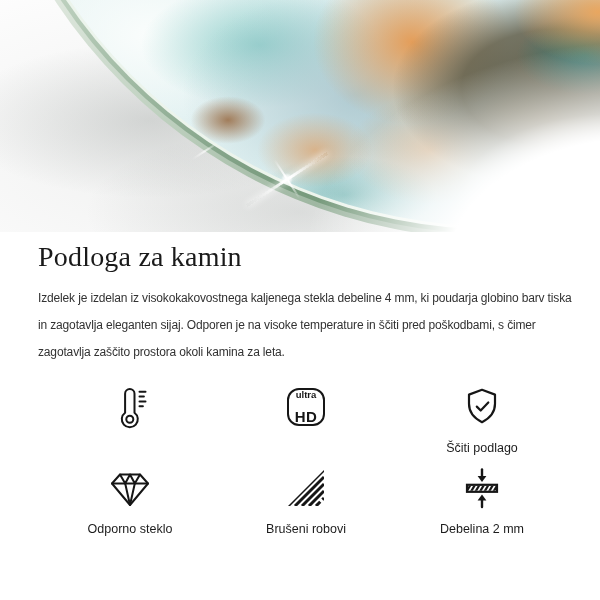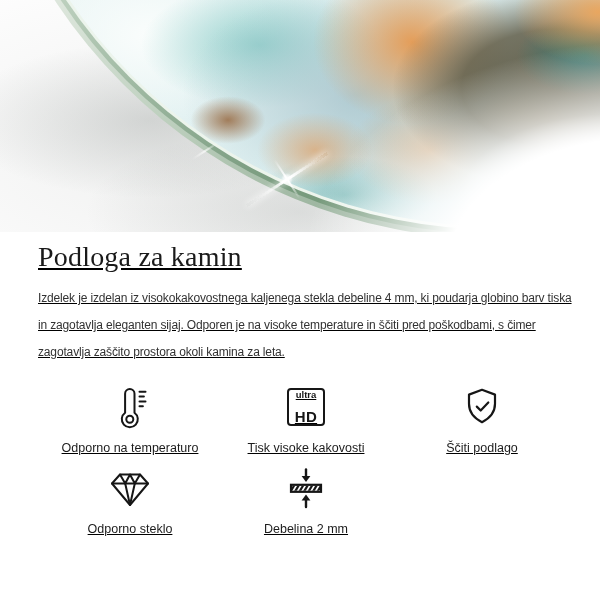--- a/index.html
+++ b/index.html
@@ -3,21 +3,21 @@
 <meta charset="utf-8">
 <style>
   :root{
     --heading:#1a1a1a; --body-text:#323232; --label:#1c1c1c; --icon:#161616;
     --glass-edge:#7fa084; --glass-edge-light:#ecf4ec;
     --teal:#7ec7c2; --teal-deep:#2f7a76; --pale-blue:#aecfd6; --orange:#e59a55; --olive:#5c5843;
   }
   *{margin:0;padding:0;box-sizing:border-box;}
   html,body{width:600px;height:600px;}
   body{font-family:"Liberation Sans",sans-serif;background:#fff;}
-  .page{position:relative;width:600px;height:537px;overflow:hidden;background:#fff;text-decoration:underline;}
+  .page{position:relative;width:600px;height:537px;overflow:hidden;background:#fff;}
 
   
   .hero{
     position:relative;height:232px;overflow:hidden;
     background:
       radial-gradient(ellipse 300px 120px at 150px 120px, rgba(80,90,85,.20), rgba(80,90,85,0) 65%),
       radial-gradient(ellipse 330px 130px at 300px 212px, rgba(80,90,85,.17), rgba(80,90,85,0) 65%),
       radial-gradient(ellipse 560px 300px at 170px 150px, rgba(120,124,120,.11), rgba(120,124,120,0) 70%),
       #fff;
   }
@@ -88,21 +88,21 @@
   .features{
     margin-top:18px;
     display:grid;grid-template-columns:repeat(3,1fr);row-gap:10px;
     padding:0 4px;
   }
   .feature{display:flex;flex-direction:column;align-items:center;}
   .icon-wrap{height:46px;display:flex;align-items:center;justify-content:center;color:var(--icon);}
   .feature-label{margin-top:11px;font-size:12.5px;color:var(--label);white-space:nowrap;}
 
   .uhd-box{
-    width:38px;height:38px;border:2.4px solid var(--icon);border-radius:4px;
+    width:38px;height:38px;border:2.4px solid var(--icon);border-radius:12px;
     display:flex;flex-direction:column;align-items:center;justify-content:center;
     line-height:1;color:var(--icon);
   }
   .uhd-top{font-size:9.5px;font-weight:700;}
   .uhd-bottom{font-size:15px;font-weight:800;margin-top:10px;letter-spacing:.3px;}
 </style>
 </head>
 <body>
 
 <div class="page">
@@ -134,31 +134,29 @@
             <g fill="none" stroke="currentColor" stroke-width="2" stroke-linecap="round" stroke-linejoin="round">
               <path d="M26.5 27.8 V8.7 a4.7 4.7 0 0 0 -9.4 0 v19.1 a8 8 0 1 0 9.4 0 z"></path>
               <circle cx="21.8" cy="34.3" r="3.5"></circle>
               <path d="M31.5 6.8 h6"></path>
               <path d="M31.5 11.6 h4.4"></path>
               <path d="M31.5 16.4 h6"></path>
               <path d="M31.5 21.2 h3.4"></path>
             </g>
           </svg>
         </div>
-        <span class="feature-label">Odporno na temperaturo</span>
       </div>
 
       <div class="feature">
         <div class="icon-wrap">
           <div class="uhd-box">
             <span class="uhd-top">ultra</span>
             <span class="uhd-bottom">HD</span>
           </div>
         </div>
-        <span class="feature-label">Tisk visoke kakovosti</span>
       </div>
 
       <div class="feature">
         <div class="icon-wrap">
           <svg viewBox="0 0 44 44" width="44" height="44" aria-hidden="true">
             <g fill="none" stroke="currentColor" stroke-width="2.2" stroke-linecap="round" stroke-linejoin="round">
               <path d="M22 4.8 L35 9.6 v9.2 c0 8.6 -5.4 14.6 -13 18.4 c-7.6 -3.8 -13 -9.8 -13 -18.4 V9.6 Z"></path>
               <path d="M16.8 21.6 l3.9 3.9 l7.6 -8"></path>
             </g>
           </svg>
@@ -173,20 +171,39 @@
               <path d="M12 8.5 h20 l8 9 L22 39 L4 17.5 Z"></path>
               <path d="M4 17.5 h36"></path>
               <path d="M12 8.5 l5.2 9 L22 8.5 l4.8 9 L32 8.5"></path>
               <path d="M17.2 17.5 L22 39 l4.8 -21.5"></path>
             </g>
           </svg>
         </div>
         <span class="feature-label">Odporno steklo</span>
       </div>
 
+      <div class="feature">
+        <div class="icon-wrap">
+          <svg viewBox="0 0 44 44" width="44" height="44" aria-hidden="true">
+            <defs>
+              <clipPath id="triclip">
+                  <polygon points="4,40 40,40 40,4"></polygon>
+                </clipPath>
+            </defs>
+            <g clip-path="url(#triclip)" stroke="currentColor" stroke-width="3" fill="none">
+              <line x1="4" y1="40" x2="40" y2="4"></line>
+              <line x1="11" y1="40" x2="40" y2="11"></line>
+              <line x1="18" y1="40" x2="40" y2="18"></line>
+              <line x1="25" y1="40" x2="40" y2="25"></line>
+              <line x1="32" y1="40" x2="40" y2="32" stroke-dasharray="6 3"></line>
+            </g>
+          </svg>
+        </div>
+        <span class="feature-label">Brušeni robovi</span>
+      </div>
 
       <div class="feature">
         <div class="icon-wrap">
           <svg viewBox="0 0 44 44" width="44" height="44" aria-hidden="true">
             <defs>
               <clipPath id="barclip">
                   <rect x="8" y="19.8" width="28" height="5"></rect>
                 </clipPath>
             </defs>
             <rect x="7" y="18.8" width="30" height="7" fill="none" stroke="currentColor" stroke-width="2.2"></rect>

